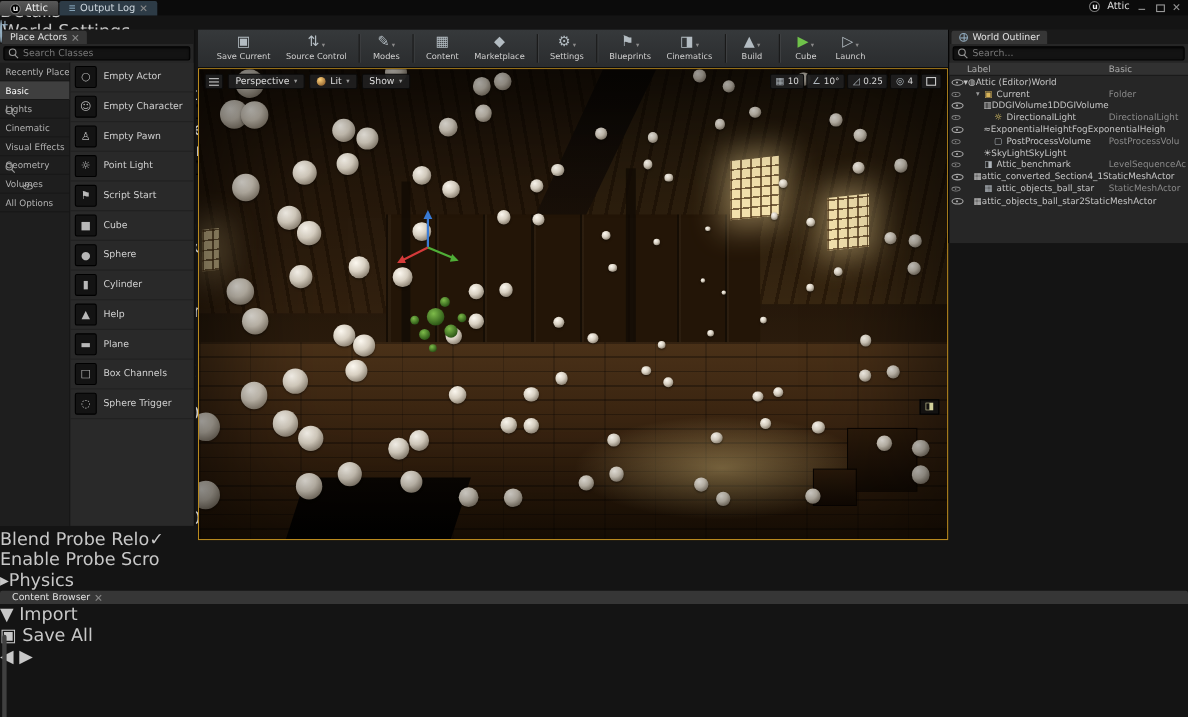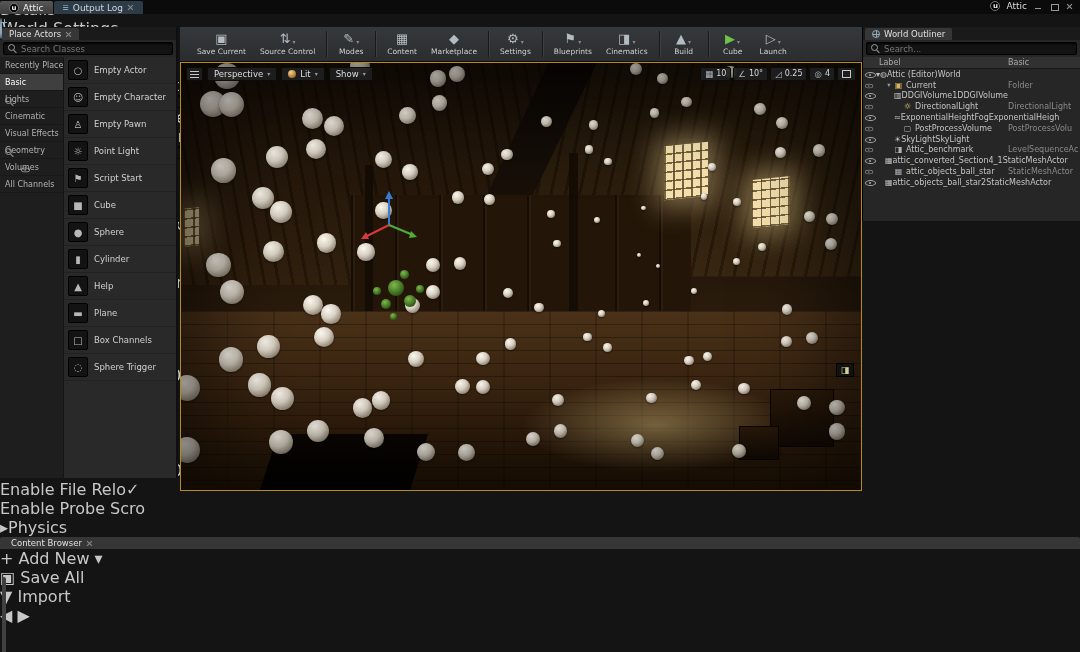--- a/index.html
+++ b/index.html
@@ -326,21 +326,21 @@
     </div>
     <div id="pa-body">
       <div id="pa-cats">
           <div class="pa-cat">Recently Placed</div>
           <div class="pa-cat active">Basic</div>
           <div class="pa-cat">Lights</div>
           <div class="pa-cat">Cinematic</div>
           <div class="pa-cat">Visual Effects</div>
           <div class="pa-cat">Geometry</div>
           <div class="pa-cat">Volumes</div>
-          <div class="pa-cat">All Channels</div>
+          <div class="pa-cat">All Options</div>
         </div>
       <div id="pa-items">
           <div class="pa-item">
             <span class="pa-ico">○</span>
             <span class="pa-lbl">Empty Actor</span>
           </div>
           <div class="pa-item">
             <span class="pa-ico">☺</span>
             <span class="pa-lbl">Empty Character</span>
           </div>
@@ -755,53 +755,48 @@
     <div id="gi-props">
         <div class="prow"><span class="plabel"><span>Rays Per Probe</span></span><span class="pval"><span class="vfield dd">720<span class="dd-caret">▾</span></span></span></div>
         <div class="prow"><span class="plabel"><span>Probe Counts</span></span><span class="pval"><span class="xyz-lbl">X</span><span class="vfield tiny">12</span><span class="xyz-lbl">Y</span><span class="vfield tiny">12</span><span class="xyz-lbl">Z</span><span class="vfield tiny">12</span></span></div>
         <div class="prow"><span class="plabel"><span>Update Priority</span></span><span class="pval"><span class="vfield num">1.0</span></span></div>
         <div class="prow"><span class="plabel"><span>Probe Max Ray Di</span></span><span class="pval"><span class="vfield num">100000.0</span></span></div>
         <div class="prow"><span class="plabel"><span>Probe Hysteresis</span></span><span class="pval"><span class="vfield num">0.97</span></span></div>
         <div class="prow"><span class="plabel"><span>View Bias</span></span><span class="pval"><span class="vfield num">40.0</span></span></div>
         <div class="prow"><span class="plabel"><span>Normal Bias</span></span><span class="pval"><span class="vfield num">10.0</span></span></div>
         <div class="prow"><span class="plabel"><span class="exp-arrow">▸</span><span>Lighting Channels</span></span><span class="pval"></span></div>
         <div class="prow"><span class="plabel"><span>Volume Blend Dist</span></span><span class="pval"><span class="vfield num">20.0</span></span></div>
-        <div class="prow"><span class="plabel"><span>Enable File Relo</span></span><span class="pval"><span class="chk on">✓</span></span></div>
+        <div class="prow"><span class="plabel"><span>Blend Probe Relo</span></span><span class="pval"><span class="chk on">✓</span></span></div>
         <div class="prow"><span class="plabel"><span>Enable Probe Scro</span></span><span class="pval"><span class="chk"></span></span></div>
       </div>
     <div id="collapsed-sections">
         <div class="sechdr"><span class="sec-arrow">▸</span><span>Physics</span></div>
       </div>
     <div class="vtrack">
         <div class="vthumb" style="top:40px;height:90px;"></div>
       </div>
   </div>
 
   <div id="cb-tabstrip">
     <div class="panel-tab">
       <span class="cb-folder"></span>
       <span>Content Browser</span>
       <span class="xicon"></span>
     </div>
   </div>
 
   <div id="contentbrowser">
     <div id="cb-toolbar">
-      <div class="cbtn green">
-        <span class="bico">+</span>
-        <span>Add New</span>
-        <span class="vo-caret">▾</span>
+      <div class="cbtn">
+        <span class="bico dn">▼</span>
+        <span>Import</span>
       </div>
       <div class="cbtn">
         <span class="bico">▣</span>
         <span>Save All</span>
-      </div>
-      <div class="cbtn">
-        <span class="bico dn">▼</span>
-        <span>Import</span>
       </div>
       <span class="nav-arrow">◀</span>
       <span class="nav-arrow">▶</span>
       
       <span class="lock"></span>
     </div>
 
   </div>
 
 </div>

